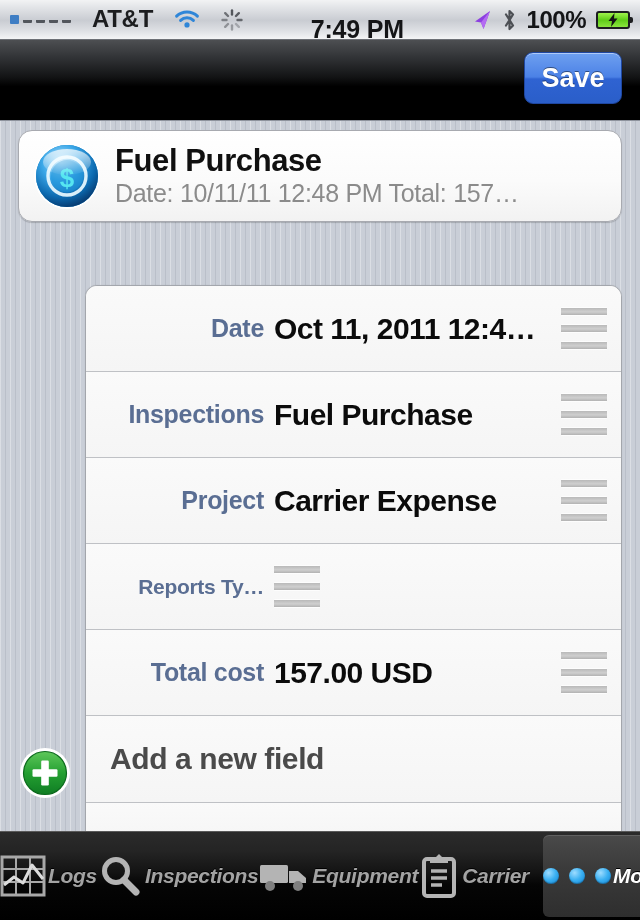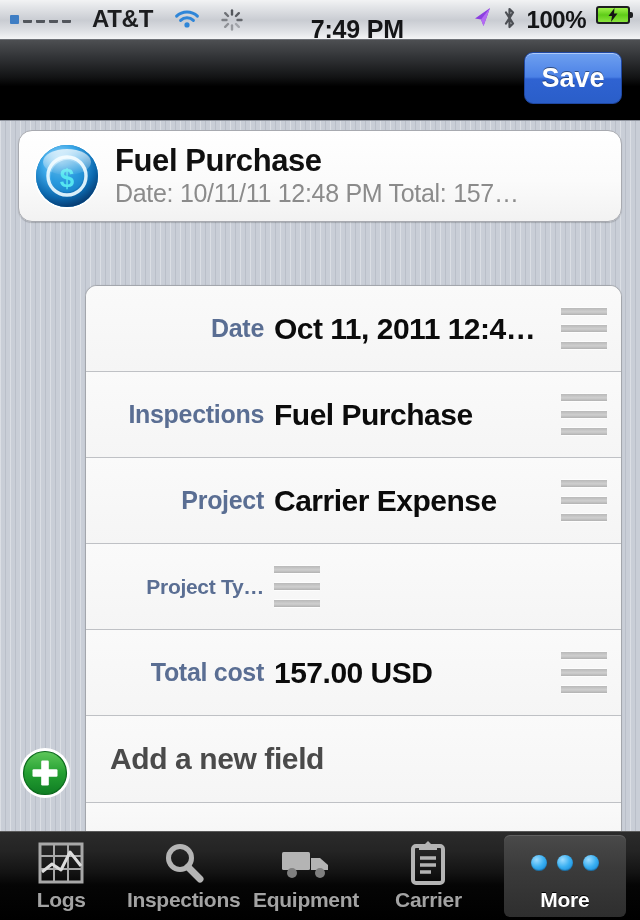--- a/index.html
+++ b/index.html
@@ -30,21 +30,21 @@
     display: flex;
     align-items: center;
     box-sizing: border-box;
     padding: 0 10px;
   }
   .sb-left { display: flex; align-items: center; gap: 21px; flex: 0 0 auto; }
   .sb-center {
     flex: 1 1 auto;
     display: flex; align-items: center; justify-content: center; margin-top: 20px;
   }
-  .sb-right { display: flex; gap: 10px; flex: 0 0 auto; }
+  .sb-right { display: flex; align-items: center; gap: 10px; flex: 0 0 auto; }
 
   .signal-dots { display: flex; align-items: flex-end; gap: 4px; height: 16px; }
   .sd {
     width: 9px; height: 9px;
     background: #3f7ec4;
     border-radius: 1px;
     align-self: center;
   }
   .sd.off {
     height: 3px;
@@ -271,25 +271,26 @@
     width: 640px; height: 88px;
     background: linear-gradient(to bottom,
         #2b2b2b 0%, #242424 22%, #131313 46%, #050505 60%, #000000 100%);
     border-top: 1px solid #5a5a5a;
     display: flex;
   }
   .tab {
     flex: 1 1 0;
     position: relative;
     display: flex;
-    flex-direction: column;
+    flex-direction: row;
     align-items: center;
     justify-content: center;
     gap: 2px;
     cursor: pointer;
+    font-style: italic;
   }
   .tab .tab-icon {
     height: 46px;
     display: flex;
     align-items: center;
     justify-content: center;
   }
   .tab .tab-label {
     font-size: 21px;
     font-weight: bold;
@@ -437,21 +438,21 @@
         <div class="f-label">Project</div>
         <div class="f-value">Carrier Expense</div>
         <div class="reorder-handle">
             <i></i>
             <i></i>
             <i></i>
           </div>
       </div>
 
       <div class="field-row">
-        <div class="f-label small">Project Ty…</div>
+        <div class="f-label small">Reports Ty…</div>
         <div class="reorder-handle">
             <i></i>
             <i></i>
             <i></i>
           </div>
       </div>
 
       <div class="field-row">
         <div class="f-label">Total cost</div>
         <div class="f-value">157.00 USD</div>

